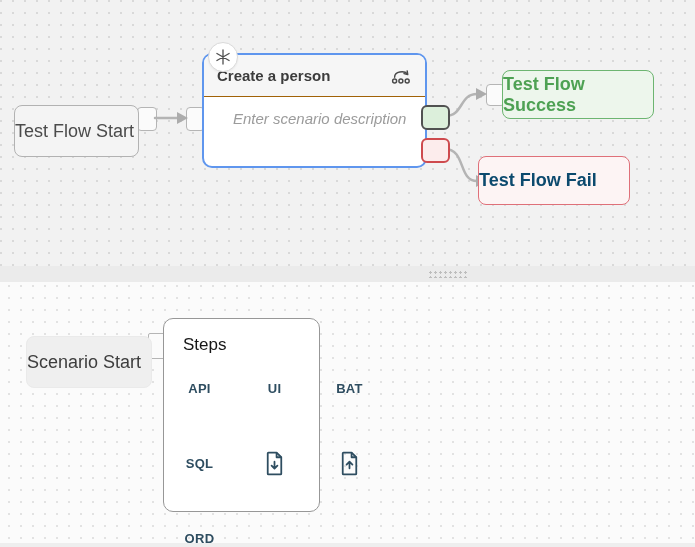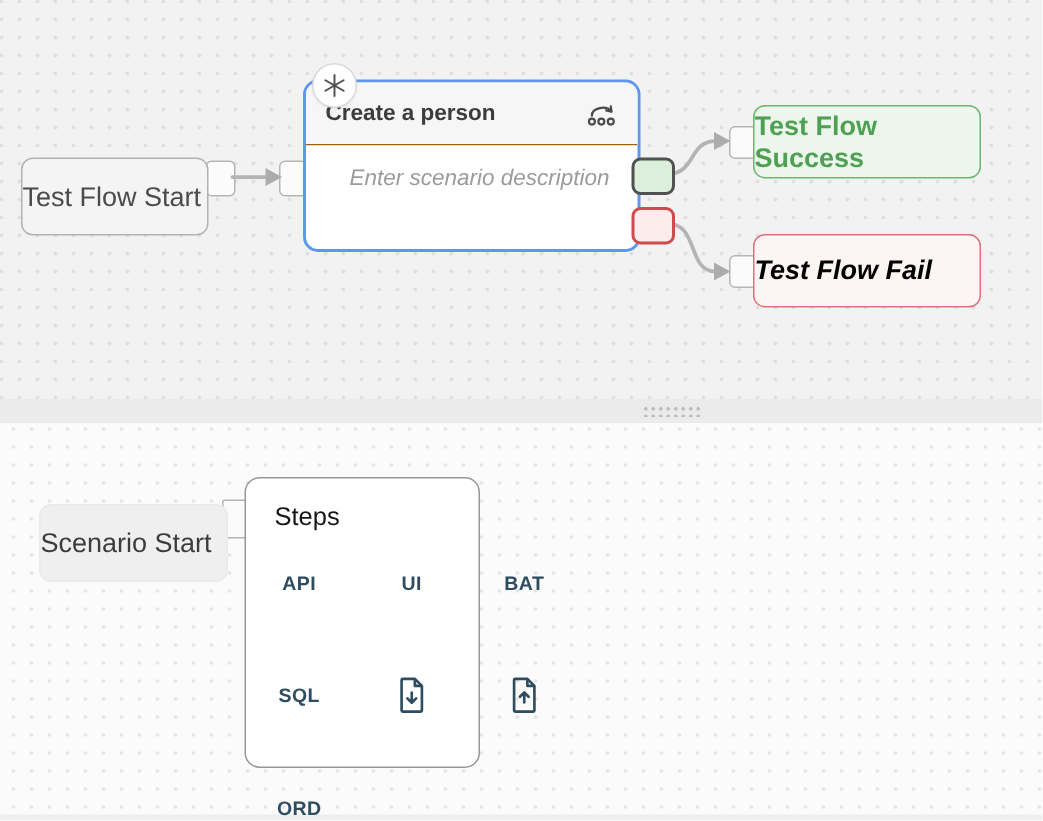--- a/index.html
+++ b/index.html
@@ -82,24 +82,24 @@
   }
 
   
   .success-node{
     position:absolute;left:502px;top:70px;width:150px;height:47px;z-index:3;
     background:#edf6ec;border:1.5px solid #6db571;border-radius:8px;
     display:flex;align-items:center;justify-content:center;
     color:#4ea153;font-weight:600;cursor:grab;
   }
   .fail-node{
-    position:absolute;left:502px;top:156px;width:150px;height:47px;z-index:3;
+    position:absolute;left:478px;top:156px;width:150px;height:47px;z-index:3;
     background:#fdf4f4;border:1.5px solid #df7079;border-radius:8px;
     display:flex;align-items:center;justify-content:center;
-    color:#000000;font-weight:600;cursor:grab;font-style:italic;
+    color:#0c4a6e;font-weight:600;cursor:grab;
   }
 
   
   .edges{position:absolute;left:0;top:0;width:695px;height:547px;z-index:2;pointer-events:none;}
 
   
   .scenario-node{
     position:absolute;left:26px;top:320px;width:124px;height:50px;z-index:3;
     background:#efefef;border:1px solid #eaeaea;border-radius:8px;
     display:flex;align-items:center;justify-content:center;

